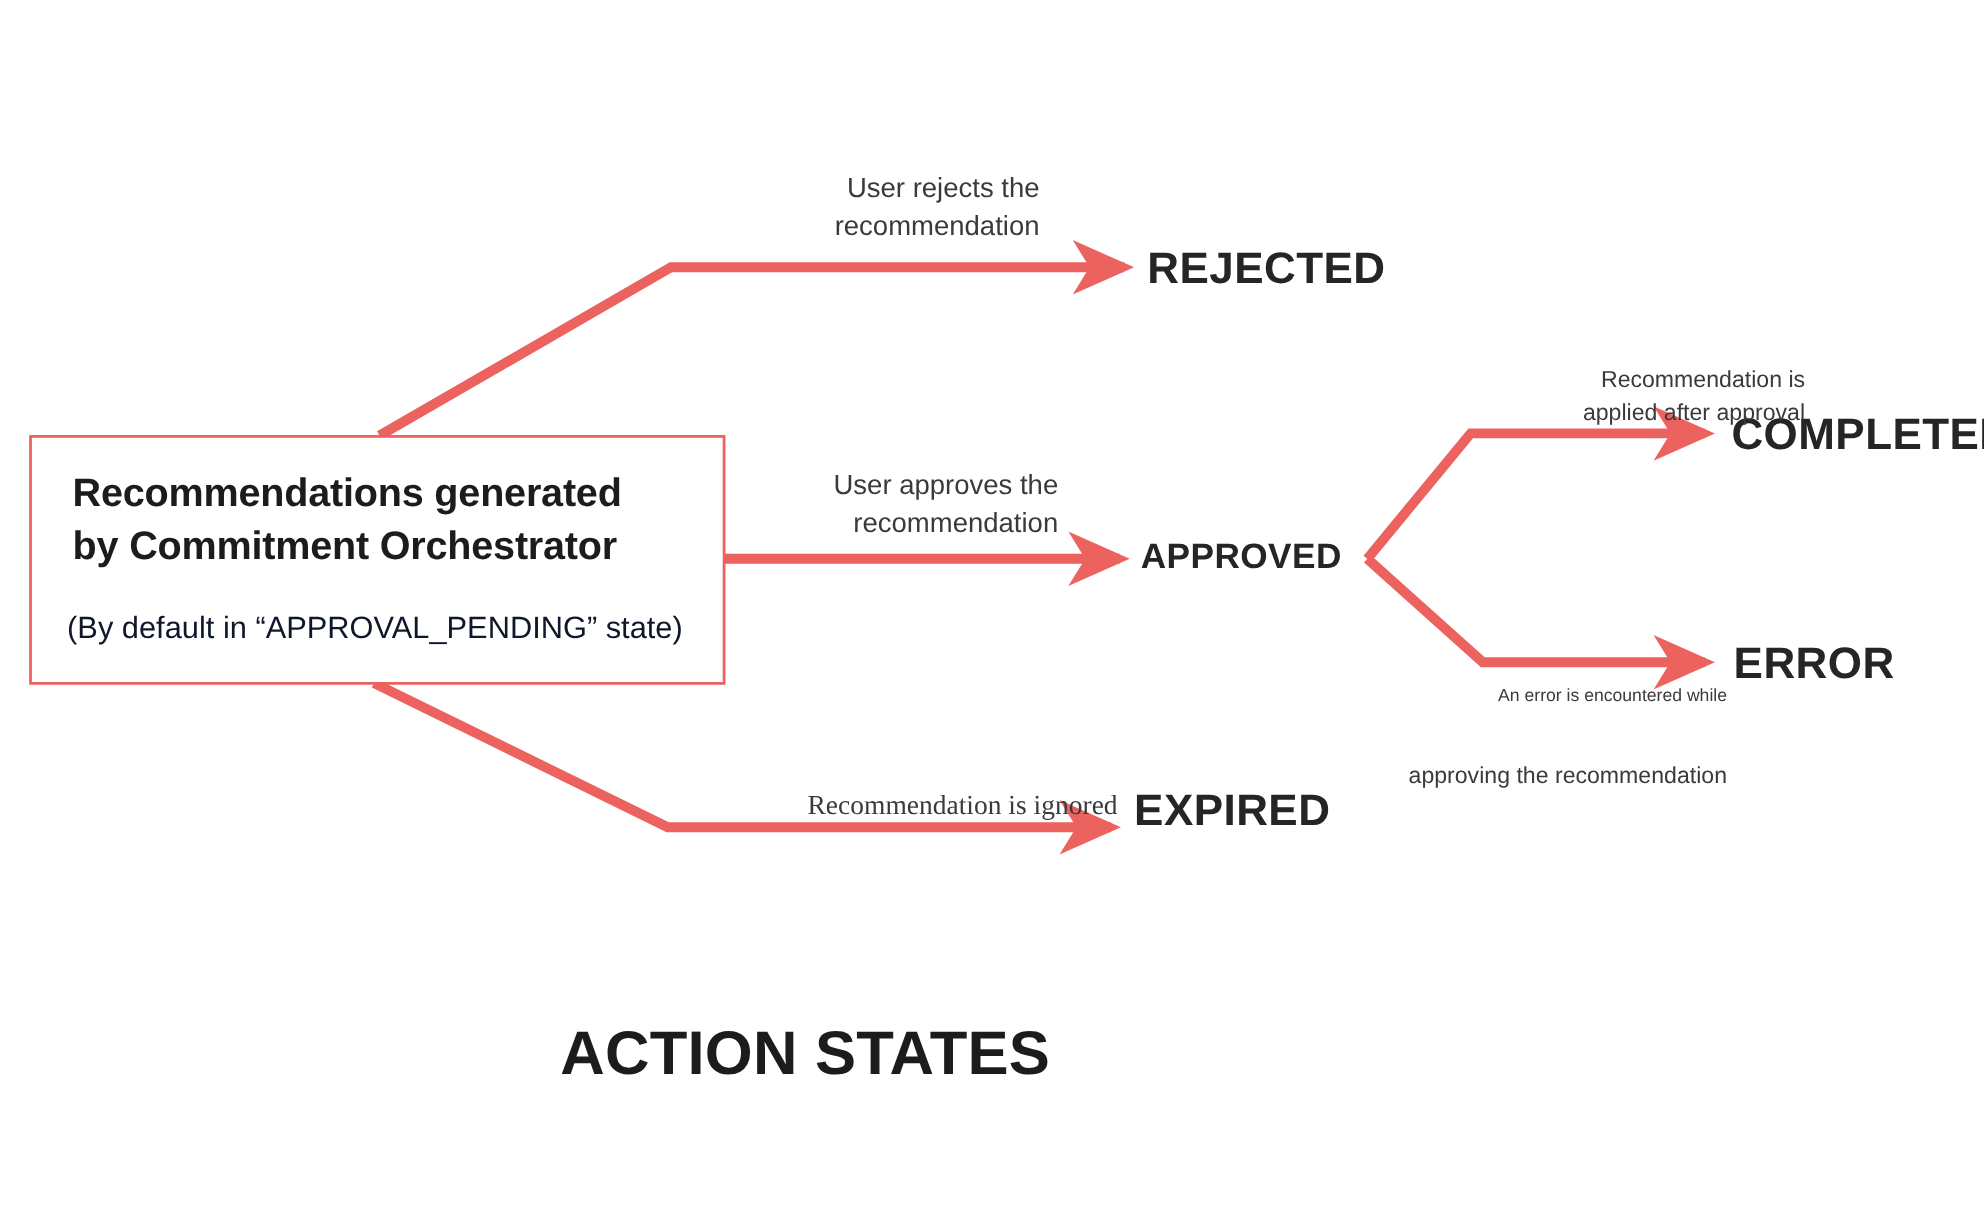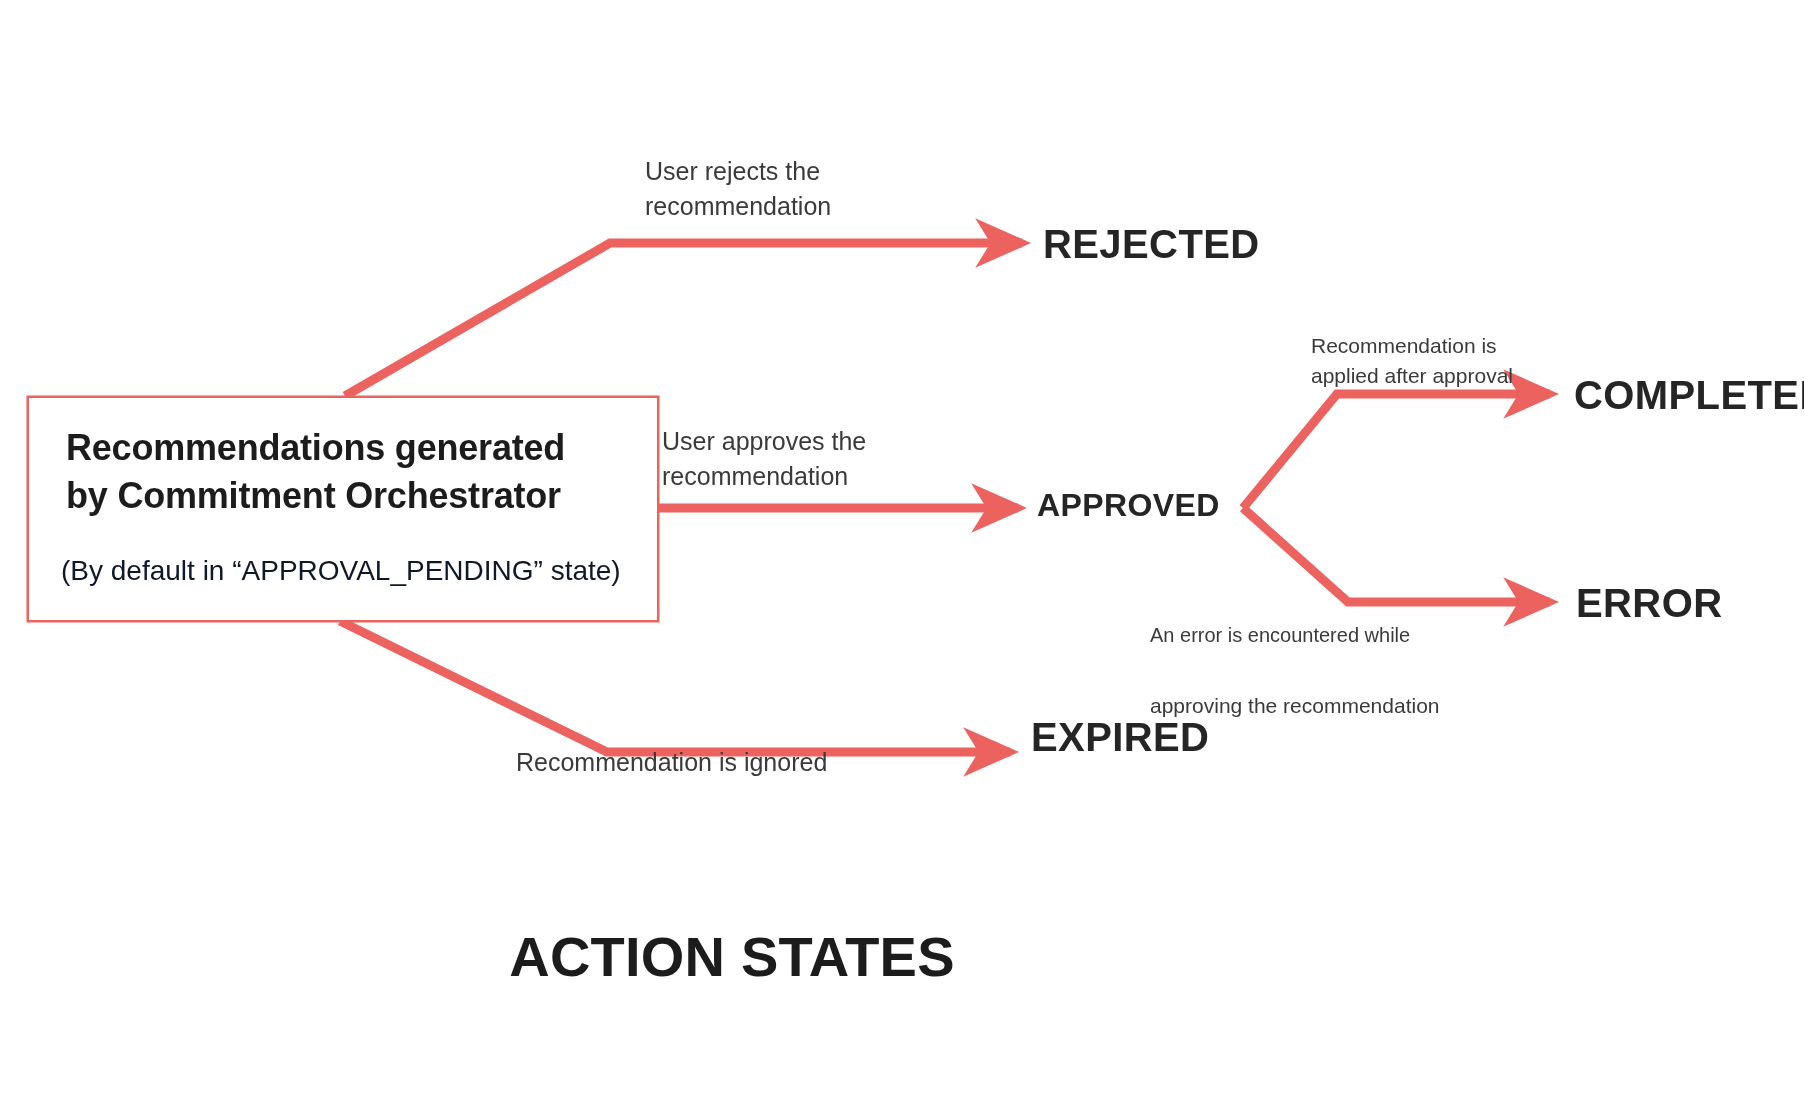--- a/index.html
+++ b/index.html
@@ -44,21 +44,21 @@
   .state-label {
     position: absolute;
     color: #252525;
     font-weight: bold;
     white-space: nowrap;
     letter-spacing: 0.4px;
   }
   .edge-label {
     position: absolute;
     color: #3a3a3a;
-    text-align: left;
+    text-align: right;
     white-space: pre-line;
     line-height: 1.35;
     font-weight: normal;
   }
   .diagram-title {
     position: absolute;
     font-weight: bold;
     color: #1c1c1c;
     letter-spacing: 0.2px;
     white-space: nowrap;
@@ -104,23 +104,23 @@
   <div class="state-label" style="left:1574px; top:373px; font-size:40px;">COMPLETED</div>
 
   <div class="state-label" style="left:1576px; top:581px; font-size:40px;">ERROR</div>
 
   <div class="edge-label" style="left:645px; top:155px; width:300px; font-size:25px;">User rejects the</div>
   <div class="edge-label" style="left:645px; top:190px; width:300px; font-size:25px;">recommendation</div>
 
   <div class="edge-label" style="left:662px; top:425px; width:300px; font-size:25px;">User approves the</div>
   <div class="edge-label" style="left:662px; top:460px; width:300px; font-size:25px;">recommendation</div>
 
-  <div class="edge-label" style="left:516px; top:746px; width:500px; font-size:25px;">Recommendation is ignored</div>
+  <div class="edge-label" style="left:516px; top:716px; width:500px; font-size:25px;font-family:Liberation Serif, serif;">Recommendation is ignored</div>
 
   <div class="edge-label" style="left:1311px; top:332px; width:330px; font-size:21px;">Recommendation is</div>
   <div class="edge-label" style="left:1311px; top:362px; width:330px; font-size:21px;">applied after approval</div>
 
-  <div class="edge-label" style="left:1150px; top:622px; width:420px; font-size:20px;">An error is encountered while</div>
+  <div class="edge-label" style="left:1150px; top:622px; width:420px; font-size:16px;">An error is encountered while</div>
   <div class="edge-label" style="left:1150px; top:652px; width:420px; font-size:21px;margin-top:40px;">approving the recommendation</div>
 
   <div class="diagram-title" style="left:0; top:924px; width:1464px; text-align:center; font-size:56px;">ACTION STATES</div>
 
 </div>
 
 </body></html>

